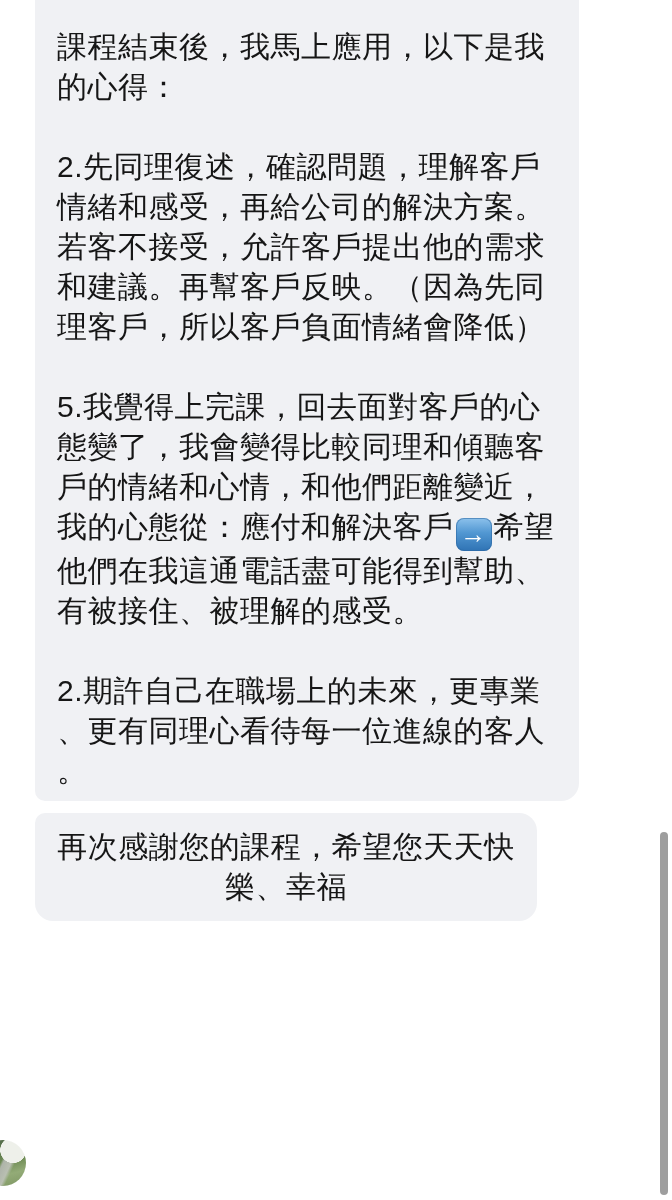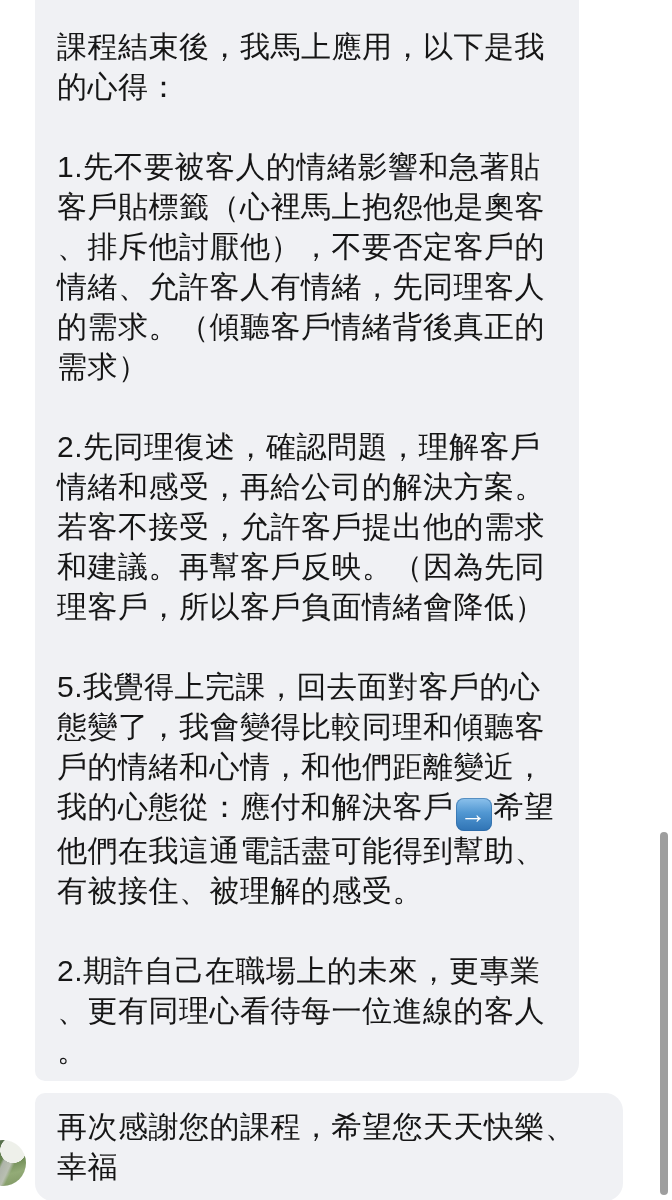--- a/index.html
+++ b/index.html
@@ -35,23 +35,24 @@
     word-break: break-all;
     line-break: anywhere;
     color: #161616;
   }
   .bubble-big {
     width: 544px;
     padding: 48px 22px 10px 22px;
     border-radius: 18px 18px 18px 10px;
   }
   .bubble-small {
-    width: 588px;
+    width: 502px;
     padding: 14px 22px;
     border-radius: 10px 18px 18px 18px;
+    text-align: center;
   }
   .bubble p {
     margin: 0 0 40px 0;
   }
   .bubble p:last-child {
     margin-bottom: 0;
   }
   .emoji-arrow {
     display: inline-flex;
     width: 36px;
@@ -92,21 +93,20 @@
 </style>
 </head>
 <body>
 
 <div class="screen">
 
   <div class="msg-col">
 
     <div class="bubble bubble-big">
       <p>課程結束後，我馬上應用，以下是我的心得：</p>
-      <p>1.先不要被客人的情緒影響和急著貼客戶貼標籤（心裡馬上抱怨他是奧客、排斥他討厭他），不要否定客戶的情緒、允許客人有情緒，先同理客人的需求。（傾聽客戶情緒背後真正的需求）</p>
       <p>2.先同理復述，確認問題，理解客戶情緒和感受，再給公司的解決方案。若客不接受，允許客戶提出他的需求和建議。再幫客戶反映。（因為先同理客戶，所以客戶負面情緒會降低）</p>
       <p><span>5.我覺得上完課，回去面對客戶的心態變了，我會變得比較同理和傾聽客戶的情緒和心情，和他們距離變近，我的心態從：應付和解決客戶</span><span class="emoji-arrow">
             <span>→</span>
           </span><span>希望他們在我這通電話盡可能得到幫助、有被接住、被理解的感受。</span></p>
       <p>2.期許自己在職場上的未來，更專業、更有同理心看待每一位進線的客人。</p>
     </div>
 
     <div class="bubble bubble-small">
       <p>再次感謝您的課程，希望您天天快樂、幸福</p>
     </div>

